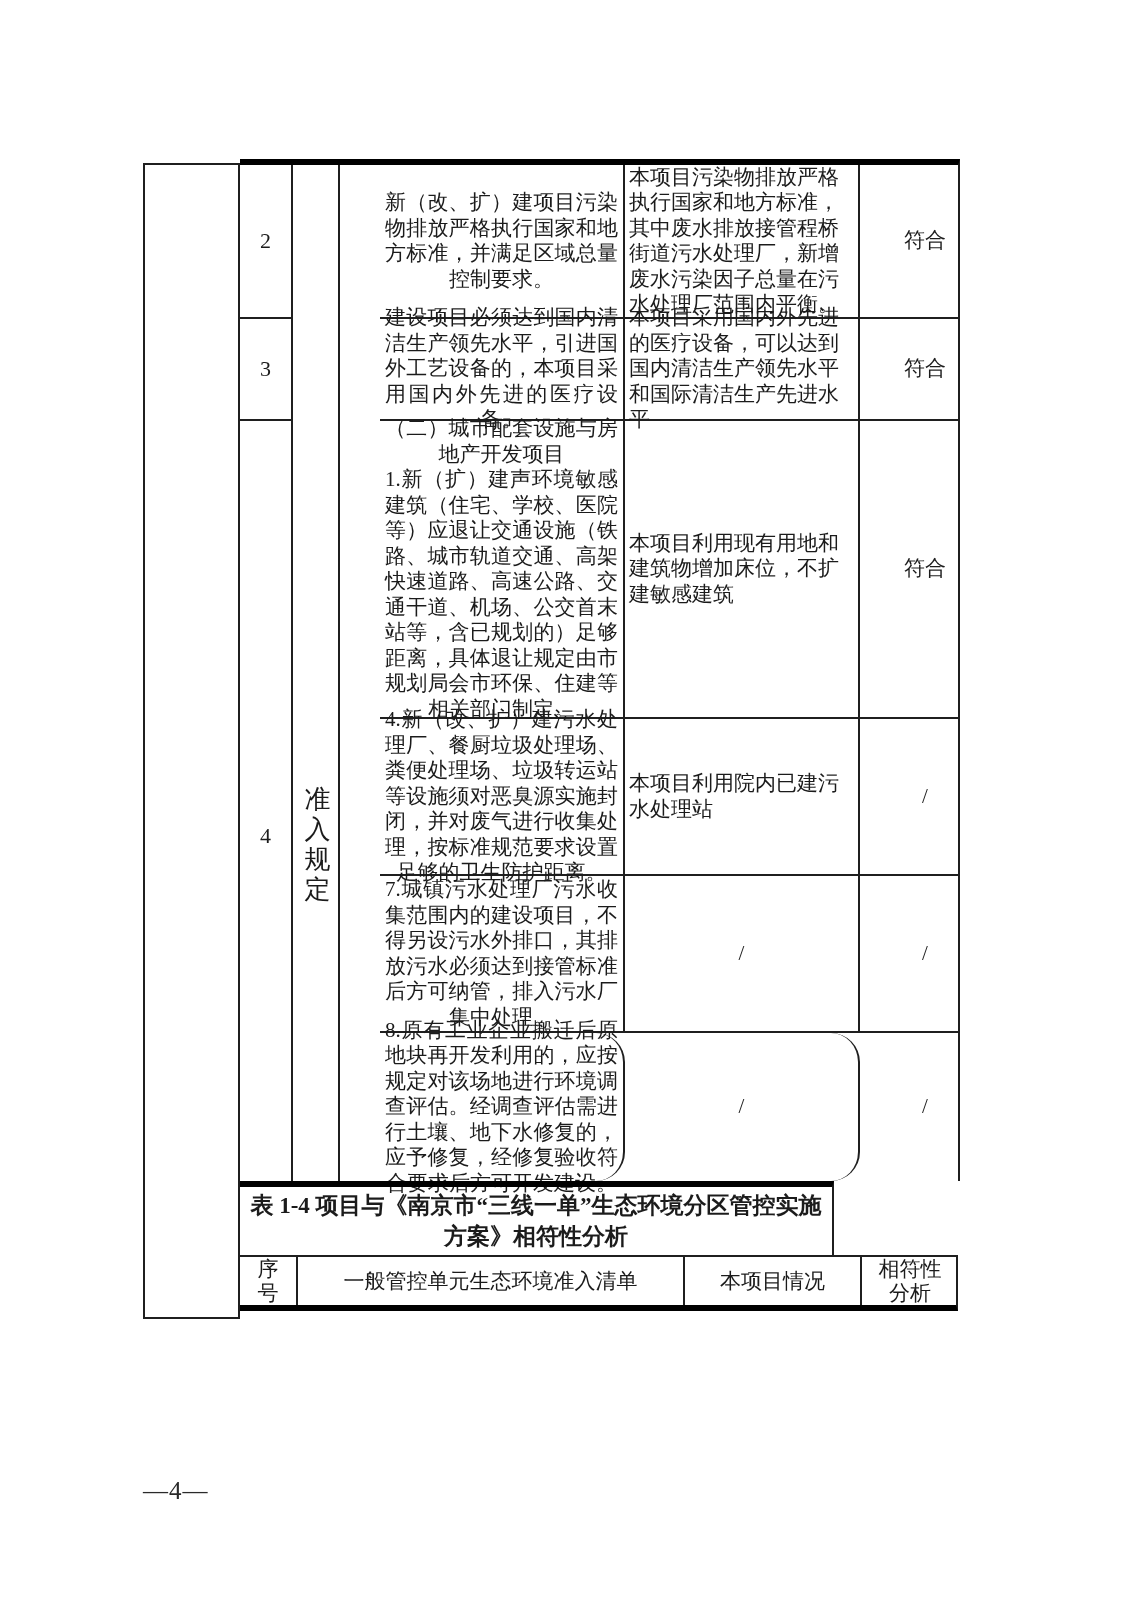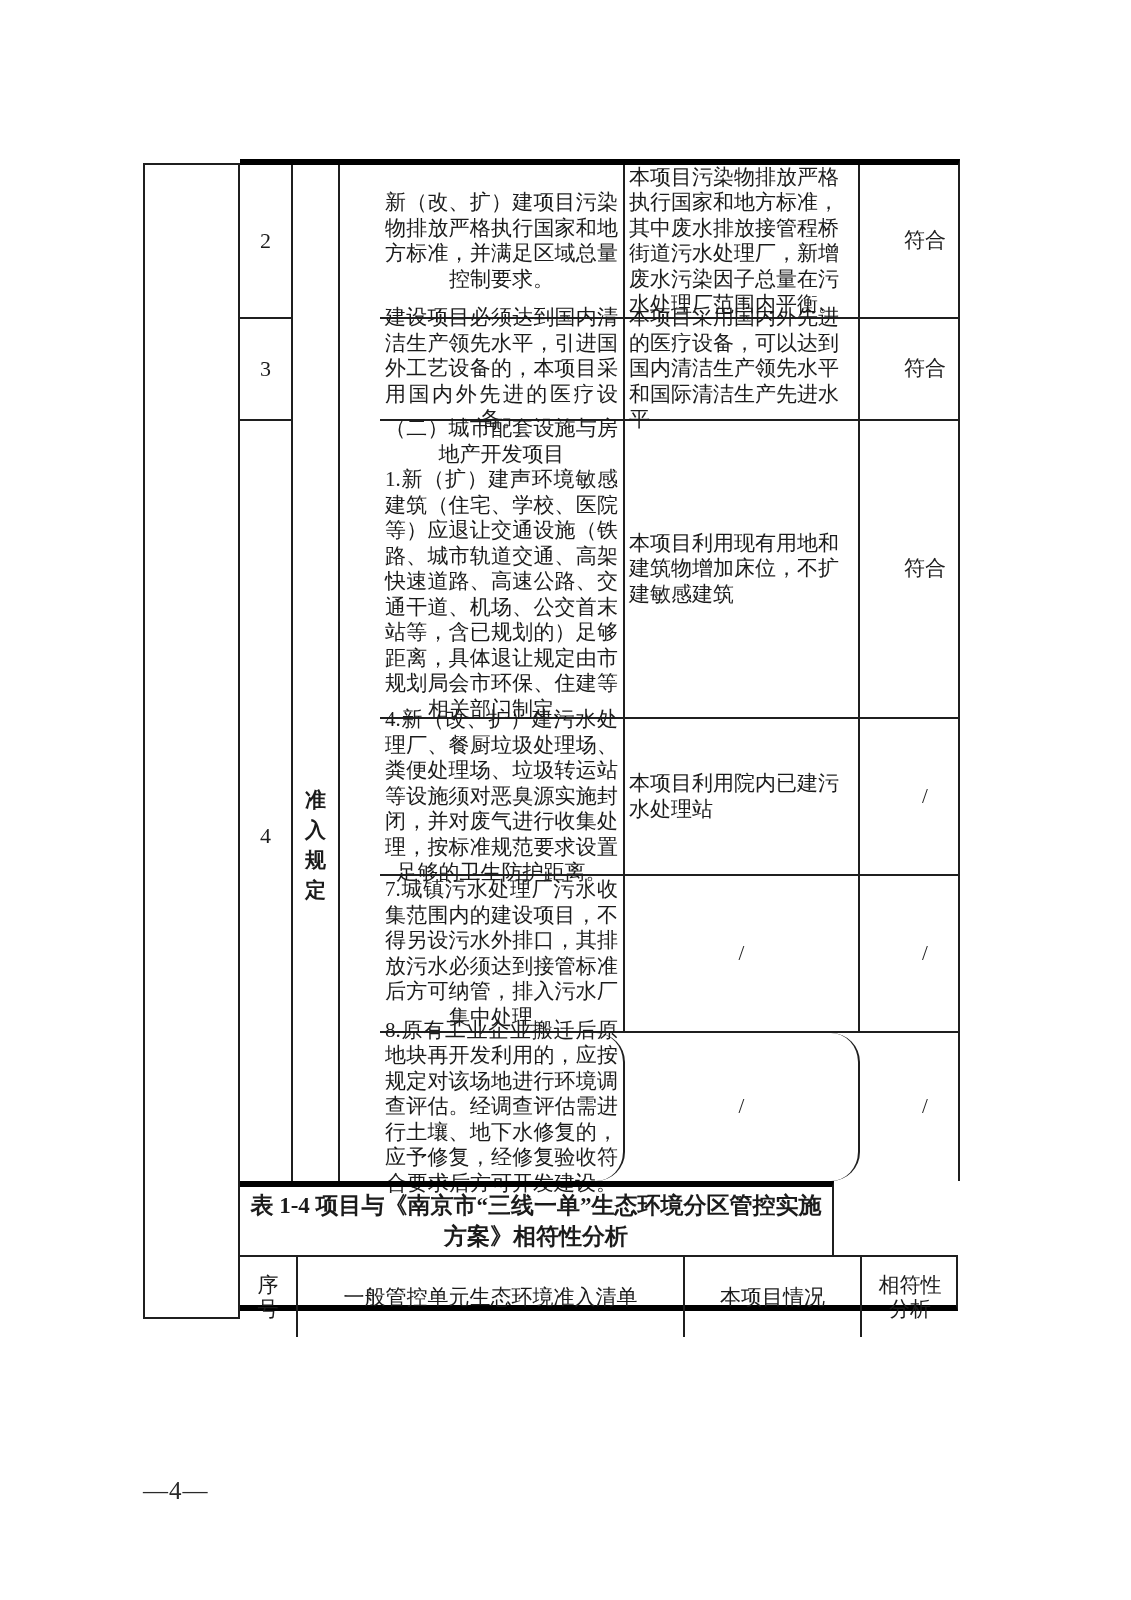--- a/index.html
+++ b/index.html
@@ -18,21 +18,21 @@
       grid-template-rows:154px 102px 298px 157px 157px 148px;}
   .c{box-sizing:border-box;border-right:2px solid #1f1f1f;border-bottom:2px solid #1f1f1f;
      display:flex;align-items:center;justify-content:center;
      font-size:21px;line-height:25.5px;}
   .num{font-size:22px;}
   .gB1{grid-column:1;grid-row:1;}
   .gB2{grid-column:1;grid-row:2;}
   .gB4{grid-column:1;grid-row:3/7;border-bottom:0;padding-top:70px;}
   .gC {grid-column:2;grid-row:1/7;border-bottom:0;align-items:flex-start;}
   .vertical{margin-top:620px;width:22px;word-break:break-all;line-height:30px;
-            text-align:center;font-size:21px;font-weight:bold;}
+            text-align:center;font-size:26px;}
   .col3{grid-column:3;} .col4{grid-column:4;} .col5{grid-column:5;border-right:0;}
   .r1{grid-row:1;} .r2{grid-row:2;} .r3{grid-row:3;} .r4{grid-row:4;} .r5{grid-row:5;} .r6{grid-row:6;border-radius:29px;}
   .r6.c{border-bottom:0;}
   .req{flex-direction:column;justify-content:center;padding:0 5px;margin-left:40px;}
   .req p{margin:0;width:100%;text-align:justify;text-align-last:center;}
   .proj{padding:0 4px;text-align:left;}
   .ana{text-align:center;padding-left:32px;}
 
   
   .title{position:absolute;left:240px;top:1181px;width:594px;height:74px;box-sizing:border-box;
@@ -40,21 +40,21 @@
          display:flex;align-items:center;justify-content:center;text-align:center;
          font-weight:bold;font-size:23px;line-height:31px;padding:0 6px;}
 
   
   .hdr{position:absolute;left:240px;top:1255px;width:718px;height:56px;box-sizing:border-box;
        border-top:2px solid #1f1f1f;border-bottom:6px solid #000;border-right:2px solid #1f1f1f;
        display:grid;grid-template-columns:58px 387px 177px 96px;}
   .hc{box-sizing:border-box;border-right:2px solid #1f1f1f;display:flex;align-items:center;
       justify-content:center;text-align:center;font-size:21px;line-height:24px;}
   .hc.last{border-right:0;}
-  .hc-xh{padding:16px 11px;}
+  .hc-xh{padding:0 11px;}
   .hc-xf{padding:0 15px;}
 
   .pageno{position:absolute;left:143px;top:1477px;font-size:25px;color:#2a2a2a;letter-spacing:1px;}
 </style>
 </head>
 <body>
 
 <div class="page">
 
   <div class="colA"></div>

